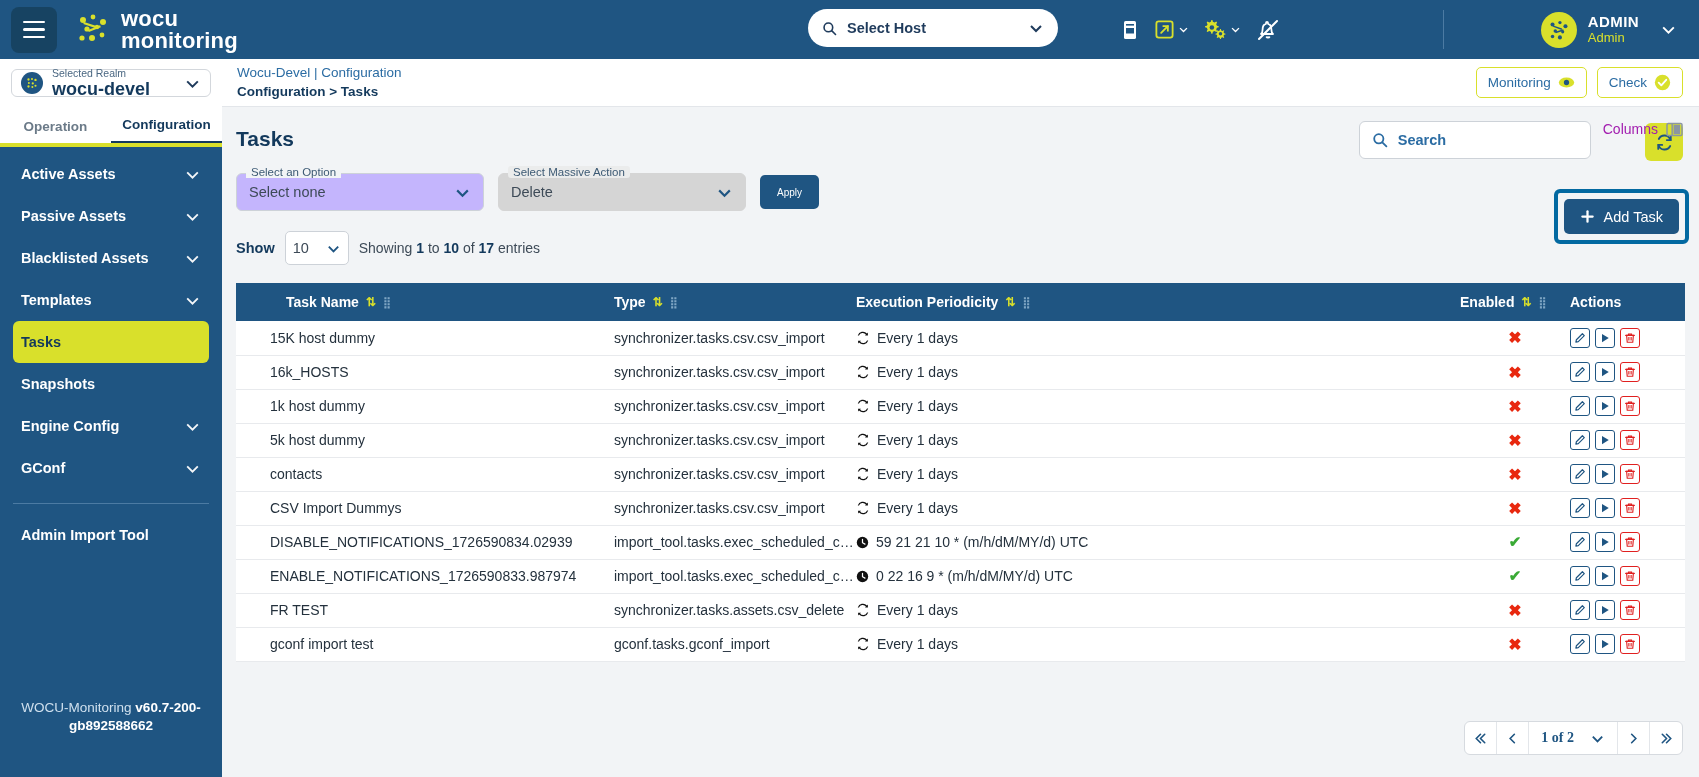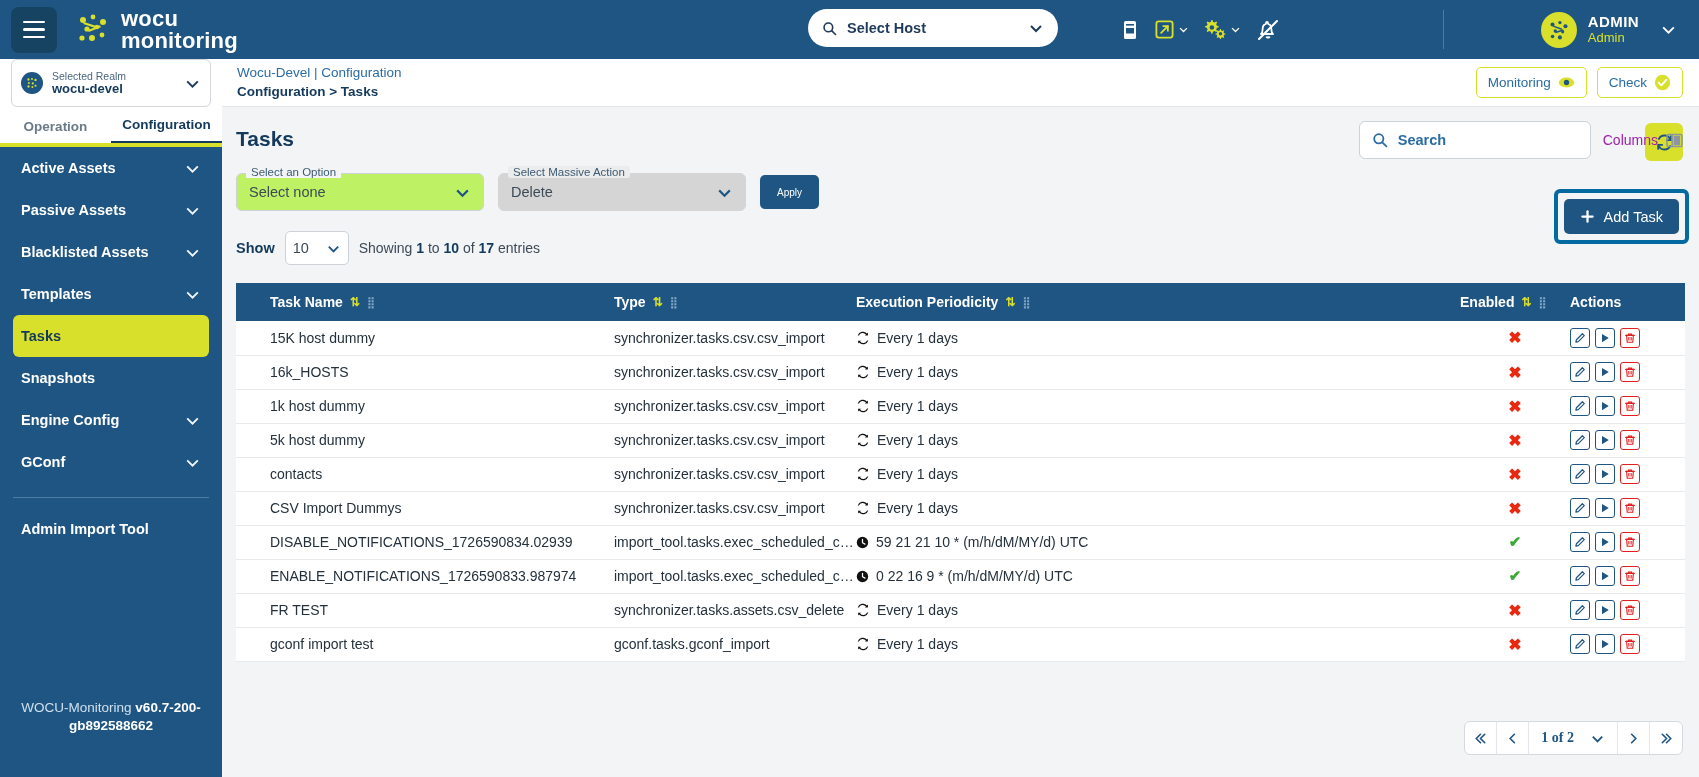--- a/index.html
+++ b/index.html
@@ -74,39 +74,39 @@
     color:#2b6ca3; font-size: 13.5px; font-weight: 400;
   }
 
   
   .sidebar {
     position: absolute; left: 0; top: 59px; width: 222px; bottom: 0;
     background: #1f5582;
   }
   .realm-wrap { background:#fff; height: 48px; display:flex; align-items:center; justify-content:center;}
   .realm {
-    width: 200px; height: 48px; border: 1px solid #d3d7dc; border-radius: 6px;
+    width: 200px; height: 28px; border: 1px solid #d3d7dc; border-radius: 6px;
     display: flex; align-items: center; padding: 0 9px; gap: 9px; cursor: pointer;
   }
   .realm-ico { width:22px;height:22px;border-radius:50%;background:#1f5582;display:flex;align-items:center;justify-content:center;flex:none;}
   .realm-txt { line-height: 1.15; flex:1; }
   .realm-txt .t1 { font-size: 10.5px; color: #4a6782; }
-  .realm-txt .t2 { font-size: 13px; color: #13395c; font-weight: 700; }
+  .realm-txt .t2 { font-size: 18px; color: #13395c; font-weight: 700; }
 
   .tabs { background:#fff; height: 36px; display:flex; align-items:flex-end; }
   .tab {
     flex: 1; text-align: center; font-size: 13.5px; padding-bottom: 9px; cursor: pointer;
     color: #6b7a88; font-weight: 700;
   }
   .tab.active { color: #13395c; border-bottom: 2.5px solid #13395c; }
   .tab-accent { height: 4px; background: #d9e02b; display:flex; }
   .tab-accent .a1 { flex:1; background:#d9e02b;}
   .tab-accent .a2 { flex:1; background:#d9e02b; border-radius: 0 0 8px 8px;}
 
-  .navlist { }
+  .navlist { padding-top: 6px; }
   .navitem {
     height: 42px; margin: 0 13px; display: flex; align-items: center;
     justify-content: space-between; color: #fff; font-size: 14.5px; font-weight: 700;
     cursor: pointer; padding: 0 8px; border-radius: 6px;
   }
   .navitem.active { background: #d9e02b; color: #13395c; }
   .navitem .chev { opacity: .95; }
   .navsep { height:1px; background:#4c7ba3; margin: 14px 13px 10px; }
   .version {
     position: absolute; left: 0; right: 0; bottom: 42px; text-align:center;
@@ -121,21 +121,21 @@
   }
   .page-title { font-size: 21px; color:#13395c; font-weight:700; margin: 20px 0 0 14px; }
 
   .refresh-btn {
     position:absolute; right: 16px; top: 16px; width: 38px; height: 38px;
     background: #d9e02b; border-radius: 6px; display:flex; align-items:center;
     justify-content:center; cursor:pointer;
   }
 
   .filters { position: relative; margin: 22px 0 0 14px; display:flex; align-items:center; gap: 14px; }
-  .fieldbox { position: relative; height: 38px; border:1px solid #cdd2d8; border-radius: 6px; background:#bef264;
+  .fieldbox { position: relative; height: 38px; border:1px solid #cdd2d8; border-radius: 6px; background:#c4b5fd;
     display:flex; align-items:center; padding: 0 12px; cursor:pointer; }
   .fieldbox.grey { background:#d5d5d5; border-color:#d5d5d5; }
   .fieldbox .lbl {
     position: absolute; top: -8px; left: 9px; font-size: 11.5px; color: #3d5a74;
     background: #f2f4f6; padding: 0 5px;
   }
   .fieldbox.grey .lbl { background: #ebecec; border-radius: 3px;}
   .fieldbox .val { font-size: 14.5px; color: #3d4a57; flex:1; }
   .fieldbox .chev { color:#1f5582; }
   .applybtn {
@@ -146,21 +146,21 @@
   .showrow { display:flex; align-items:center; gap: 10px; margin: 20px 0 0 14px; }
   .showrow .lab { font-size: 14.5px; color:#13395c; font-weight:700; }
   .showsel {
     width: 64px; height: 34px; border:1px solid #cdd2d8; border-radius:5px; background:#fff;
     display:flex; align-items:center; justify-content:space-between; padding: 0 7px; cursor:pointer;
   }
   .showsel .v { font-size: 14.5px; color:#3d4a57; }
   .showing { font-size: 14px; color:#3d4a57; }
   .showing b { color:#13395c; }
 
-  .searchwrap { position:absolute; right: 16px; top: 14px; display:flex; align-items:center; gap: 12px; }
+  .searchwrap { position:absolute; right: 16px; top: 14px; display:flex; align-items:flex-start; gap: 12px; }
   .searchbox {
     width: 232px; height: 38px; background:#fff; border:1px solid #cdd2d8; border-radius:6px;
     display:flex; align-items:center; padding: 0 12px; gap: 10px; cursor:text;
   }
   .searchbox .ph { font-size: 14.5px; color:#2b6ca3; font-weight:700; }
   .columns { display:flex; align-items:center; gap: 8px; color:#a21caf; font-size:14px; cursor:pointer; }
 
   .addwrap {
     position:absolute; right: 10px; top: 82px; border: 4px solid #0369a1;
     border-radius: 6px; padding: 6px; background: transparent;
@@ -543,21 +543,21 @@
           </svg>
       </span>
       <span>Add Task</span>
     </button>
   </div>
 
   <div class="tablewrap">
     <table>
       <thead>
         <tr>
-          <th style="padding-left:34px;width:378px;margin-top:36px;">
+          <th style="padding-left:50px;width:378px;margin-top:36px;">
             <div class="hcell">
               <span>Task Name</span>
               <span class="sort">⇅</span>
               <span class="grip">⣿</span>
             </div>
           </th>
           <th style="width:242px;">
             <div class="hcell">
               <span>Type</span>
               <span class="sort">⇅</span>

